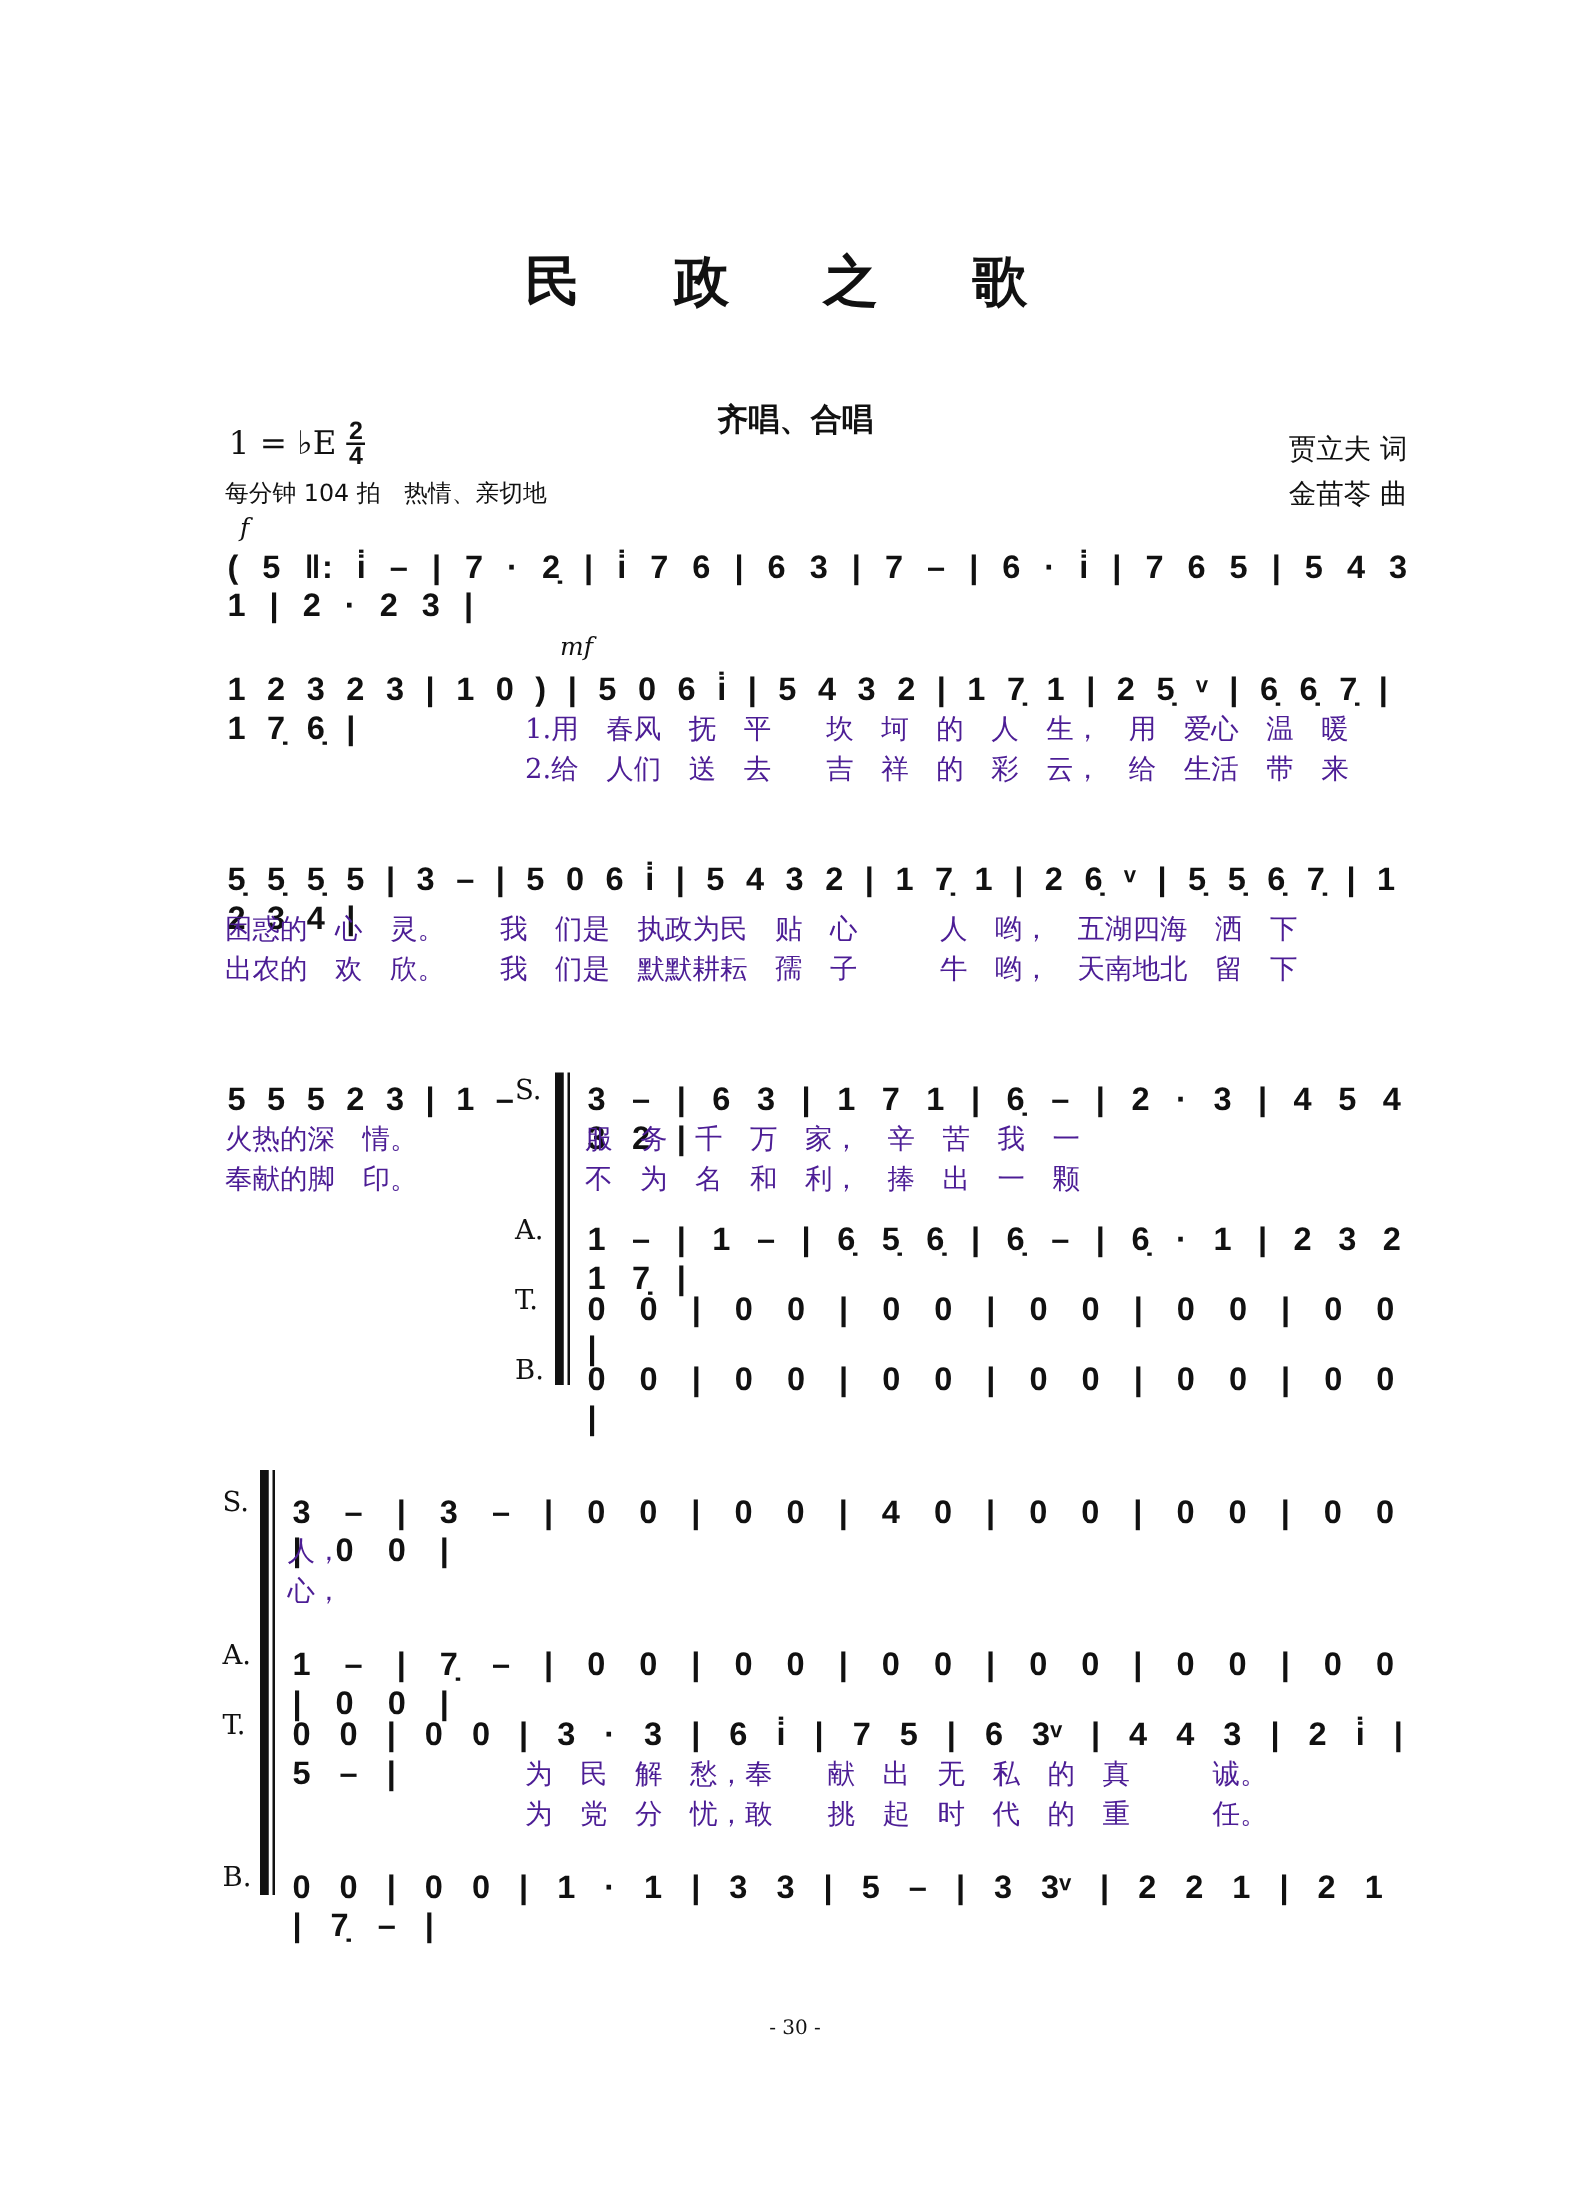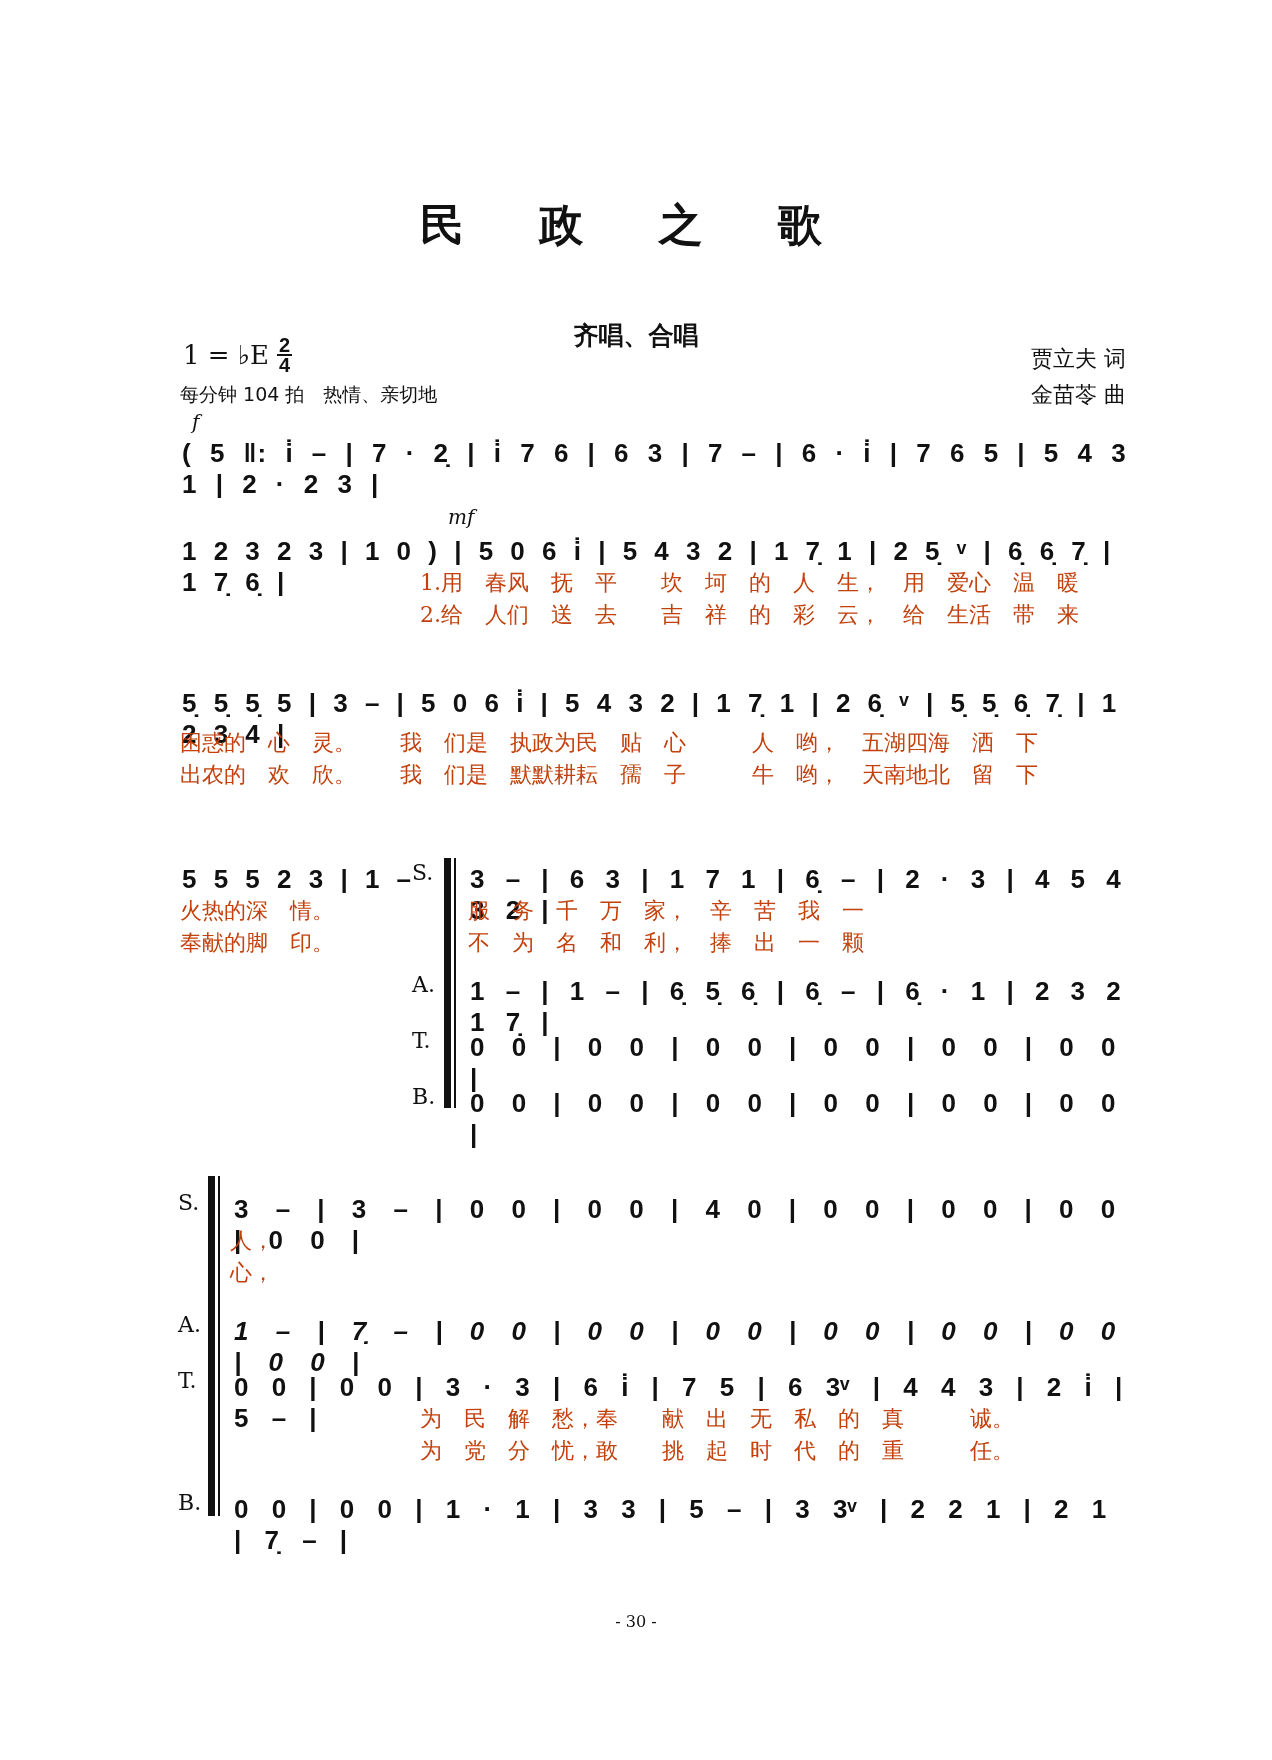--- a/index.html
+++ b/index.html
@@ -12,21 +12,21 @@
   .frac .num { border-bottom: 2px solid #111; padding: 0 2px; }
   .tempo { left: 180px; top: 382px; font-size: 19px; }
   .credit { right: 146px; font-family: "DejaVu Serif", serif; font-size: 22px; text-align: right; }
   .credit1 { top: 344px; }
   .credit2 { top: 380px; }
   .dyn { font-family: "DejaVu Serif", serif; font-style: italic; font-size: 20px; }
 
   
   .row { position: absolute; left: 170px; width: 960px; height: 44px; font-family: "Liberation Sans", sans-serif; font-size: 26px; font-weight: bold; }
   .tok { position: absolute; top: 6px; text-align: center; }
-  .lyr { position: absolute; font-family: "DejaVu Serif", serif; font-size: 22px; color: #c2410c; white-space: pre; }
+  .lyr { position: absolute; font-family: "DejaVu Serif", serif; font-size: 22px; color: #4c1d95; white-space: pre; }
   .label { position: absolute; font-family: "DejaVu Serif", serif; font-size: 22px; }
   .brace { position: absolute; width: 7px; background: #111; }
   .brace-thin { position: absolute; width: 2px; background: #111; }
   .page-no { left: 0; width: 1272px; top: 1612px; text-align: center; font-family: "DejaVu Serif", serif; font-size: 16px; }
 </style>
 </head>
 <body>
 
 <div class="abs title">民 政 之 歌</div>
 <div class="abs subtitle">齐唱、合唱</div>
@@ -96,21 +96,21 @@
 
 <div class="label" style="left:178px;top:1190px;">S.</div>
 <div class="row" style="top:1188px;left:226px;width:906px;">
   <div class="tok" style="left:8px;right:0;text-align:left;word-spacing:20px;">3 – | 3 – | 0 0 | 0 0 | 4 0 | 0 0 | 0 0 | 0 0 | 0 0 |</div>
 </div>
 <div class="lyr" style="left:230px;top:1226px;">人，</div>
 <div class="lyr" style="left:230px;top:1258px;">心，</div>
 
 <div class="label" style="left:178px;top:1312px;">A.</div>
 <div class="row" style="top:1310px;left:226px;width:906px;">
-  <div class="tok" style="left:8px;right:0;text-align:left;word-spacing:20px;font-style:italic;">1 – | 7̣ – | 0 0 | 0 0 | 0 0 | 0 0 | 0 0 | 0 0 | 0 0 |</div>
+  <div class="tok" style="left:8px;right:0;text-align:left;word-spacing:20px;">1 – | 7̣ – | 0 0 | 0 0 | 0 0 | 0 0 | 0 0 | 0 0 | 0 0 |</div>
 </div>
 
 <div class="label" style="left:178px;top:1368px;">T.</div>
 <div class="row" style="top:1366px;left:226px;width:906px;">
   <div class="tok" style="left:8px;right:0;text-align:left;word-spacing:16px;">0 0 | 0 0 | 3 · 3 | 6 i̇ | 7 5 | 6 3ᵛ | 4 4 3 | 2 i̇ | 5 – |</div>
 </div>
 <div class="lyr" style="left:420px;top:1404px;">为　民　解　愁，奉　　献　出　无　私　的　真　　　诚。</div>
 <div class="lyr" style="left:420px;top:1436px;">为　党　分　忧，敢　　挑　起　时　代　的　重　　　任。</div>
 
 <div class="label" style="left:178px;top:1490px;">B.</div>

